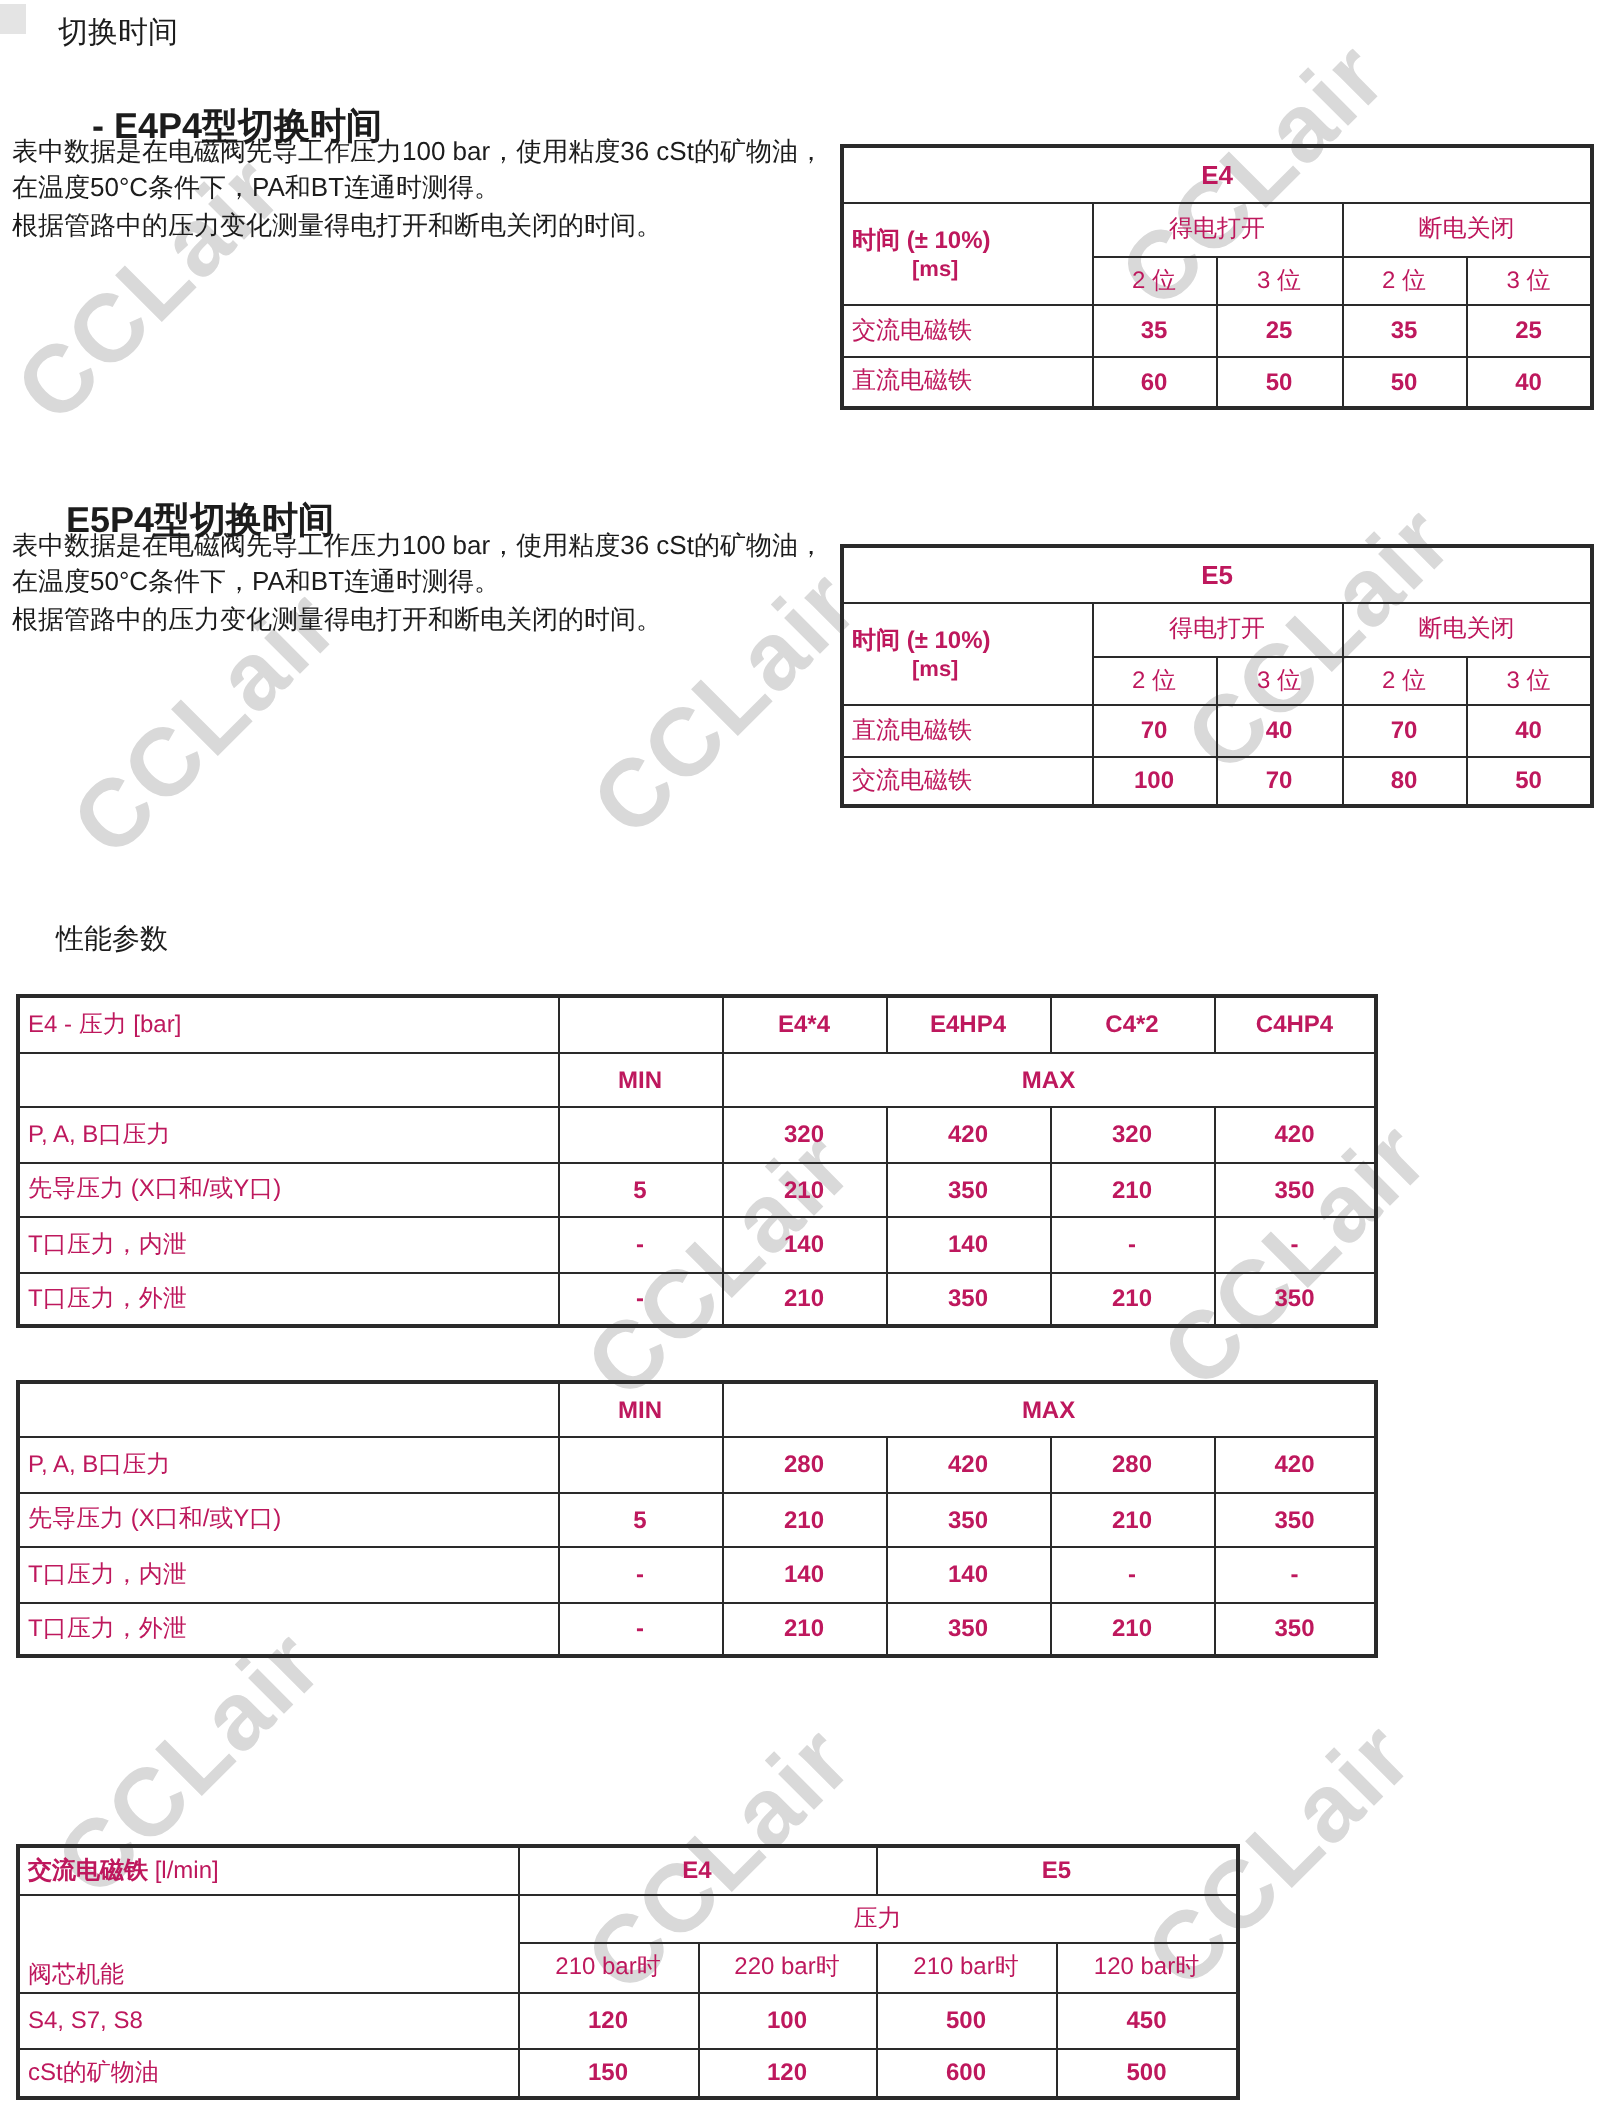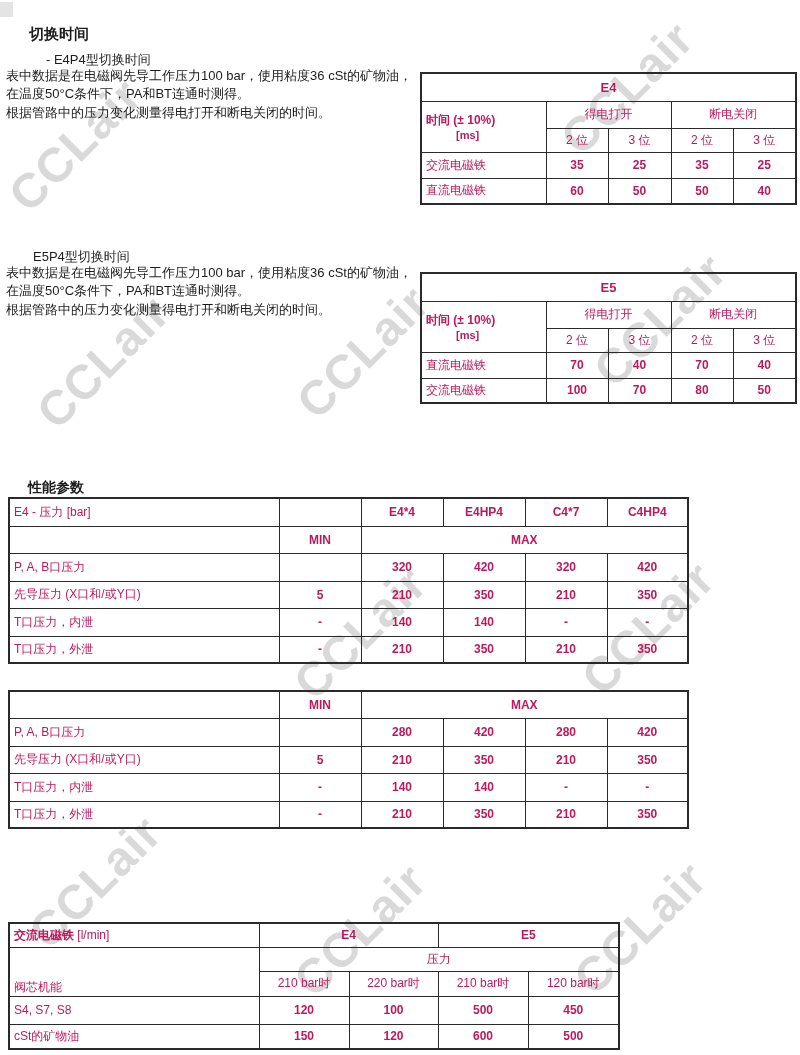--- a/index.html
+++ b/index.html
@@ -5,22 +5,22 @@
   html,body{margin:0;padding:0;background:#ffffff;}
   #page{position:relative;width:800px;height:1055px;background:#ffffff;overflow:hidden;
         font-family:"Liberation Sans",sans-serif;color:#1c1c1c;}
   
   .wm{position:absolute;z-index:0;transform:translate(-50%,-50%) rotate(-45deg);
       font-weight:bold;font-size:48px;letter-spacing:1px;color:#d9d9d9;white-space:nowrap;
       user-select:none;}
   .corner-sq{position:absolute;left:0;top:2px;width:13px;height:15px;background:#e4e4e4;z-index:0;}
   
   .abs{position:absolute;z-index:1;}
-  .h1{font-size:15px;font-weight:bold;margin-top:18px;}
-  .h2{font-size:13px;font-weight:normal;}
+  .h1{font-size:15px;font-weight:normal;}
+  .h2{font-size:18px;font-weight:bold;}
   .para{font-size:13px;line-height:18px;width:416px;}
   
   table.tbl{position:absolute;z-index:1;border-collapse:collapse;table-layout:fixed;
             border:2px solid #2a2a2a;font-size:12px;color:#be185d;}
   table.tbl td{border:1px solid #2a2a2a;padding:0 4px;overflow:hidden;}
   td.hdr{font-weight:bold;text-align:center;}
   td.big{font-size:13px;}
   td.sub{text-align:center;font-weight:normal;}
   td.lbl{text-align:left;padding-left:8px;font-weight:normal;}
   td.num{text-align:center;font-weight:bold;}
@@ -153,21 +153,21 @@
         <col style="width:82px">
         <col style="width:82px">
         <col style="width:81px">
       </colgroup>
     <tbody>
         <tr style="height:28px">
       <td class="lbl bold">E4 - 压力 [bar]</td>
       <td></td>
       <td class="hdr">E4*4</td>
       <td class="hdr">E4HP4</td>
-      <td class="hdr">C4*7</td>
+      <td class="hdr">C4*2</td>
       <td class="hdr">C4HP4</td>
     </tr>
     <tr style="height:27px">
       <td></td>
       <td class="hdr">MIN</td>
       <td colspan="4" class="hdr">MAX</td>
     </tr>
     <tr style="height:28px">
       <td class="lbl">P, A, B口压力</td>
       <td class="num"></td>

